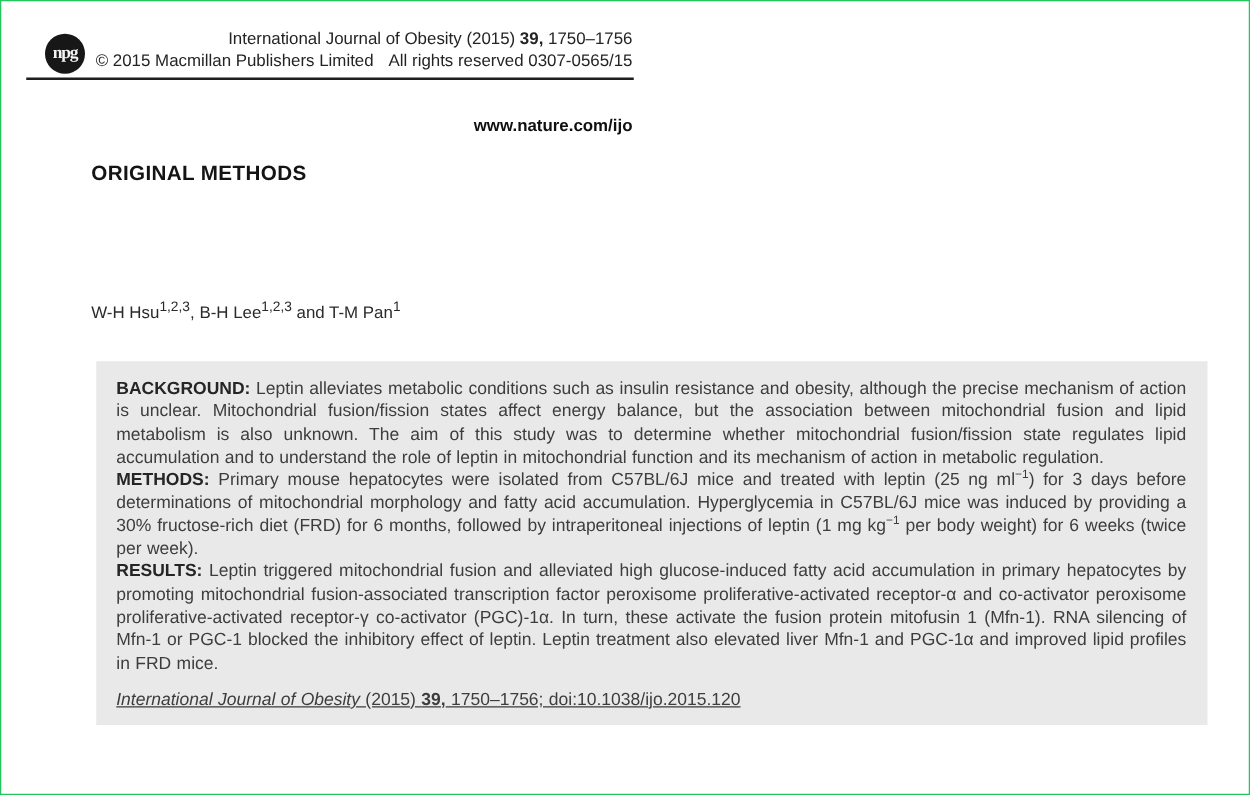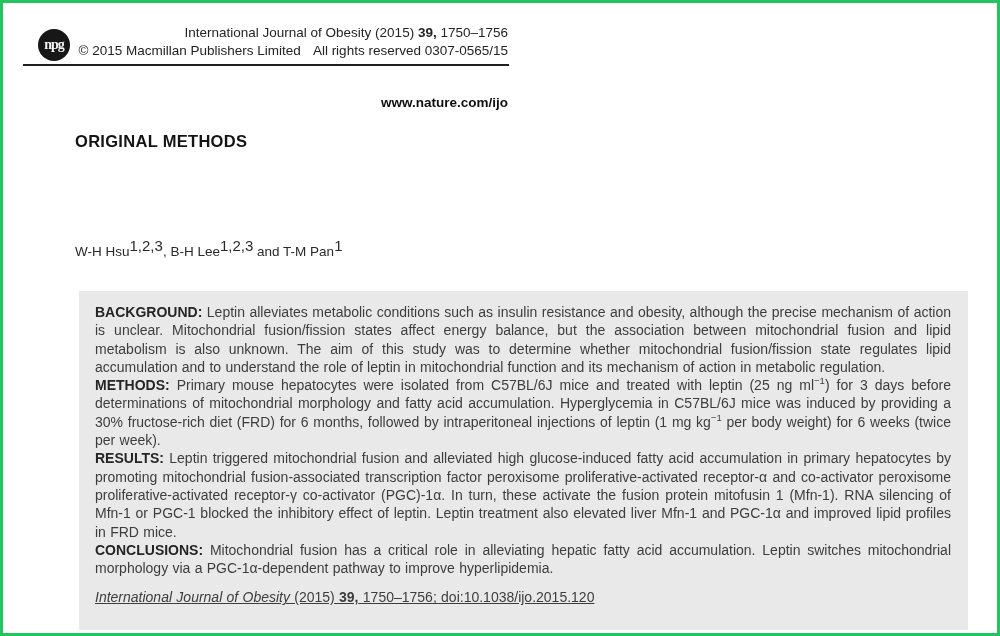--- a/index.html
+++ b/index.html
@@ -1,18 +1,18 @@
 <!DOCTYPE html>
 <html><head>
 <meta charset="utf-8">
 <style>
   html,body { margin:0; padding:0; background:#fff; }
   .page {
     position:relative; width:1000px; height:636px; box-sizing:border-box;
-    background:#ffffff; border:3px solid #22c55e; overflow:hidden;
+    background:#ffffff; border:1px solid #22c55e; overflow:hidden;
     font-family:"Liberation Sans", sans-serif; color:#222;
   }
   
   .npg-logo {
     position:absolute; left:35px; top:26px; width:32px; height:32px;
     border-radius:50%; background:#171717; color:#f4f4f4;
     display:flex; align-items:center; justify-content:center;
     font-family:"Liberation Serif", serif; font-size:14px; font-weight:bold;
     letter-spacing:-1px;
   }
@@ -37,25 +37,25 @@
   }
   .title {
     position:absolute; top:153px; left:70px; width:872px; margin:0;
     font-family:"Liberation Serif", serif; font-weight:normal;
     font-size:30px; line-height:41px; color:#161616;
   }
   .authors {
     position:absolute; top:241px; left:72px;
     font-size:13.5px; color:#2a2a2a;
   }
-  .authors sup { font-size:15px; line-height:0; }
+  .authors sup { font-size:11px; line-height:0; }
   
   .abstract-box {
     position:absolute; top:288px; left:76px; width:889px; box-sizing:border-box;
-    background:#e9e9e9; padding:12px 17px 23px 16px;
+    background:#e9e9e9; padding:12px 17px 12px 16px;
   }
   .abstract-box p {
     margin:0; font-size:14px; line-height:18.3px; text-align:justify;
     color:#3d3d3d; word-spacing:0.4px;
   }
   .abstract-box p b { color:#252525; }
   .abstract-box sup { font-size:9.5px; line-height:0; }
   .citation {
     margin-top:11px !important; text-align:right;
     font-size:13.8px; color:#2e2e2e;text-decoration:underline;
@@ -84,17 +84,16 @@
 
 
   <div class="authors">
     <span>W-H Hsu</span><sup>1,2,3</sup><span>, </span><span>B-H Lee</span><sup>1,2,3</sup><span> and </span><span>T-M Pan</span><sup>1</sup>
   </div>
 
   <div class="abstract-box">
     <p><b>BACKGROUND:</b><span> Leptin alleviates metabolic conditions such as insulin resistance and obesity, although the precise mechanism of action is unclear. Mitochondrial fusion/fission states affect energy balance, but the association between mitochondrial fusion and lipid metabolism is also unknown. The aim of this study was to determine whether mitochondrial fusion/fission state regulates lipid accumulation and to understand the role of leptin in mitochondrial function and its mechanism of action in metabolic regulation.</span></p>
     <p><b>METHODS:</b><span> Primary mouse hepatocytes were isolated from C57BL/6J mice and treated with leptin (25 ng ml</span><sup>−1</sup><span>) for 3 days before determinations of mitochondrial morphology and fatty acid accumulation. Hyperglycemia in C57BL/6J mice was induced by providing a 30% fructose-rich diet (FRD) for 6 months, followed by intraperitoneal injections of leptin (1 mg kg</span><sup>−1</sup><span> per body weight) for 6 weeks (twice per week).</span></p>
     <p><b>RESULTS:</b><span> Leptin triggered mitochondrial fusion and alleviated high glucose-induced fatty acid accumulation in primary hepatocytes by promoting mitochondrial fusion-associated transcription factor peroxisome proliferative-activated receptor-α and co-activator peroxisome proliferative-activated receptor-γ co-activator (PGC)-1α. In turn, these activate the fusion protein mitofusin 1 (Mfn-1). RNA silencing of Mfn-1 or PGC-1 blocked the inhibitory effect of leptin. Leptin treatment also elevated liver Mfn-1 and PGC-1α and improved lipid profiles in FRD mice.</span></p>
-    <p><b>CONCLUSIONS:</b><span> Mitochondrial fusion has a critical role in alleviating hepatic fatty acid accumulation. Leptin switches mitochondrial morphology via a PGC-1α-dependent pathway to improve hyperlipidemia.</span></p>
     <p class="citation"><i>International Journal of Obesity</i><span> (2015) </span><span class="vol">39,</span><span> 1750–1756; doi:10.1038/ijo.2015.120</span></p>
   </div>
 
 </div>
 
 </body></html>

